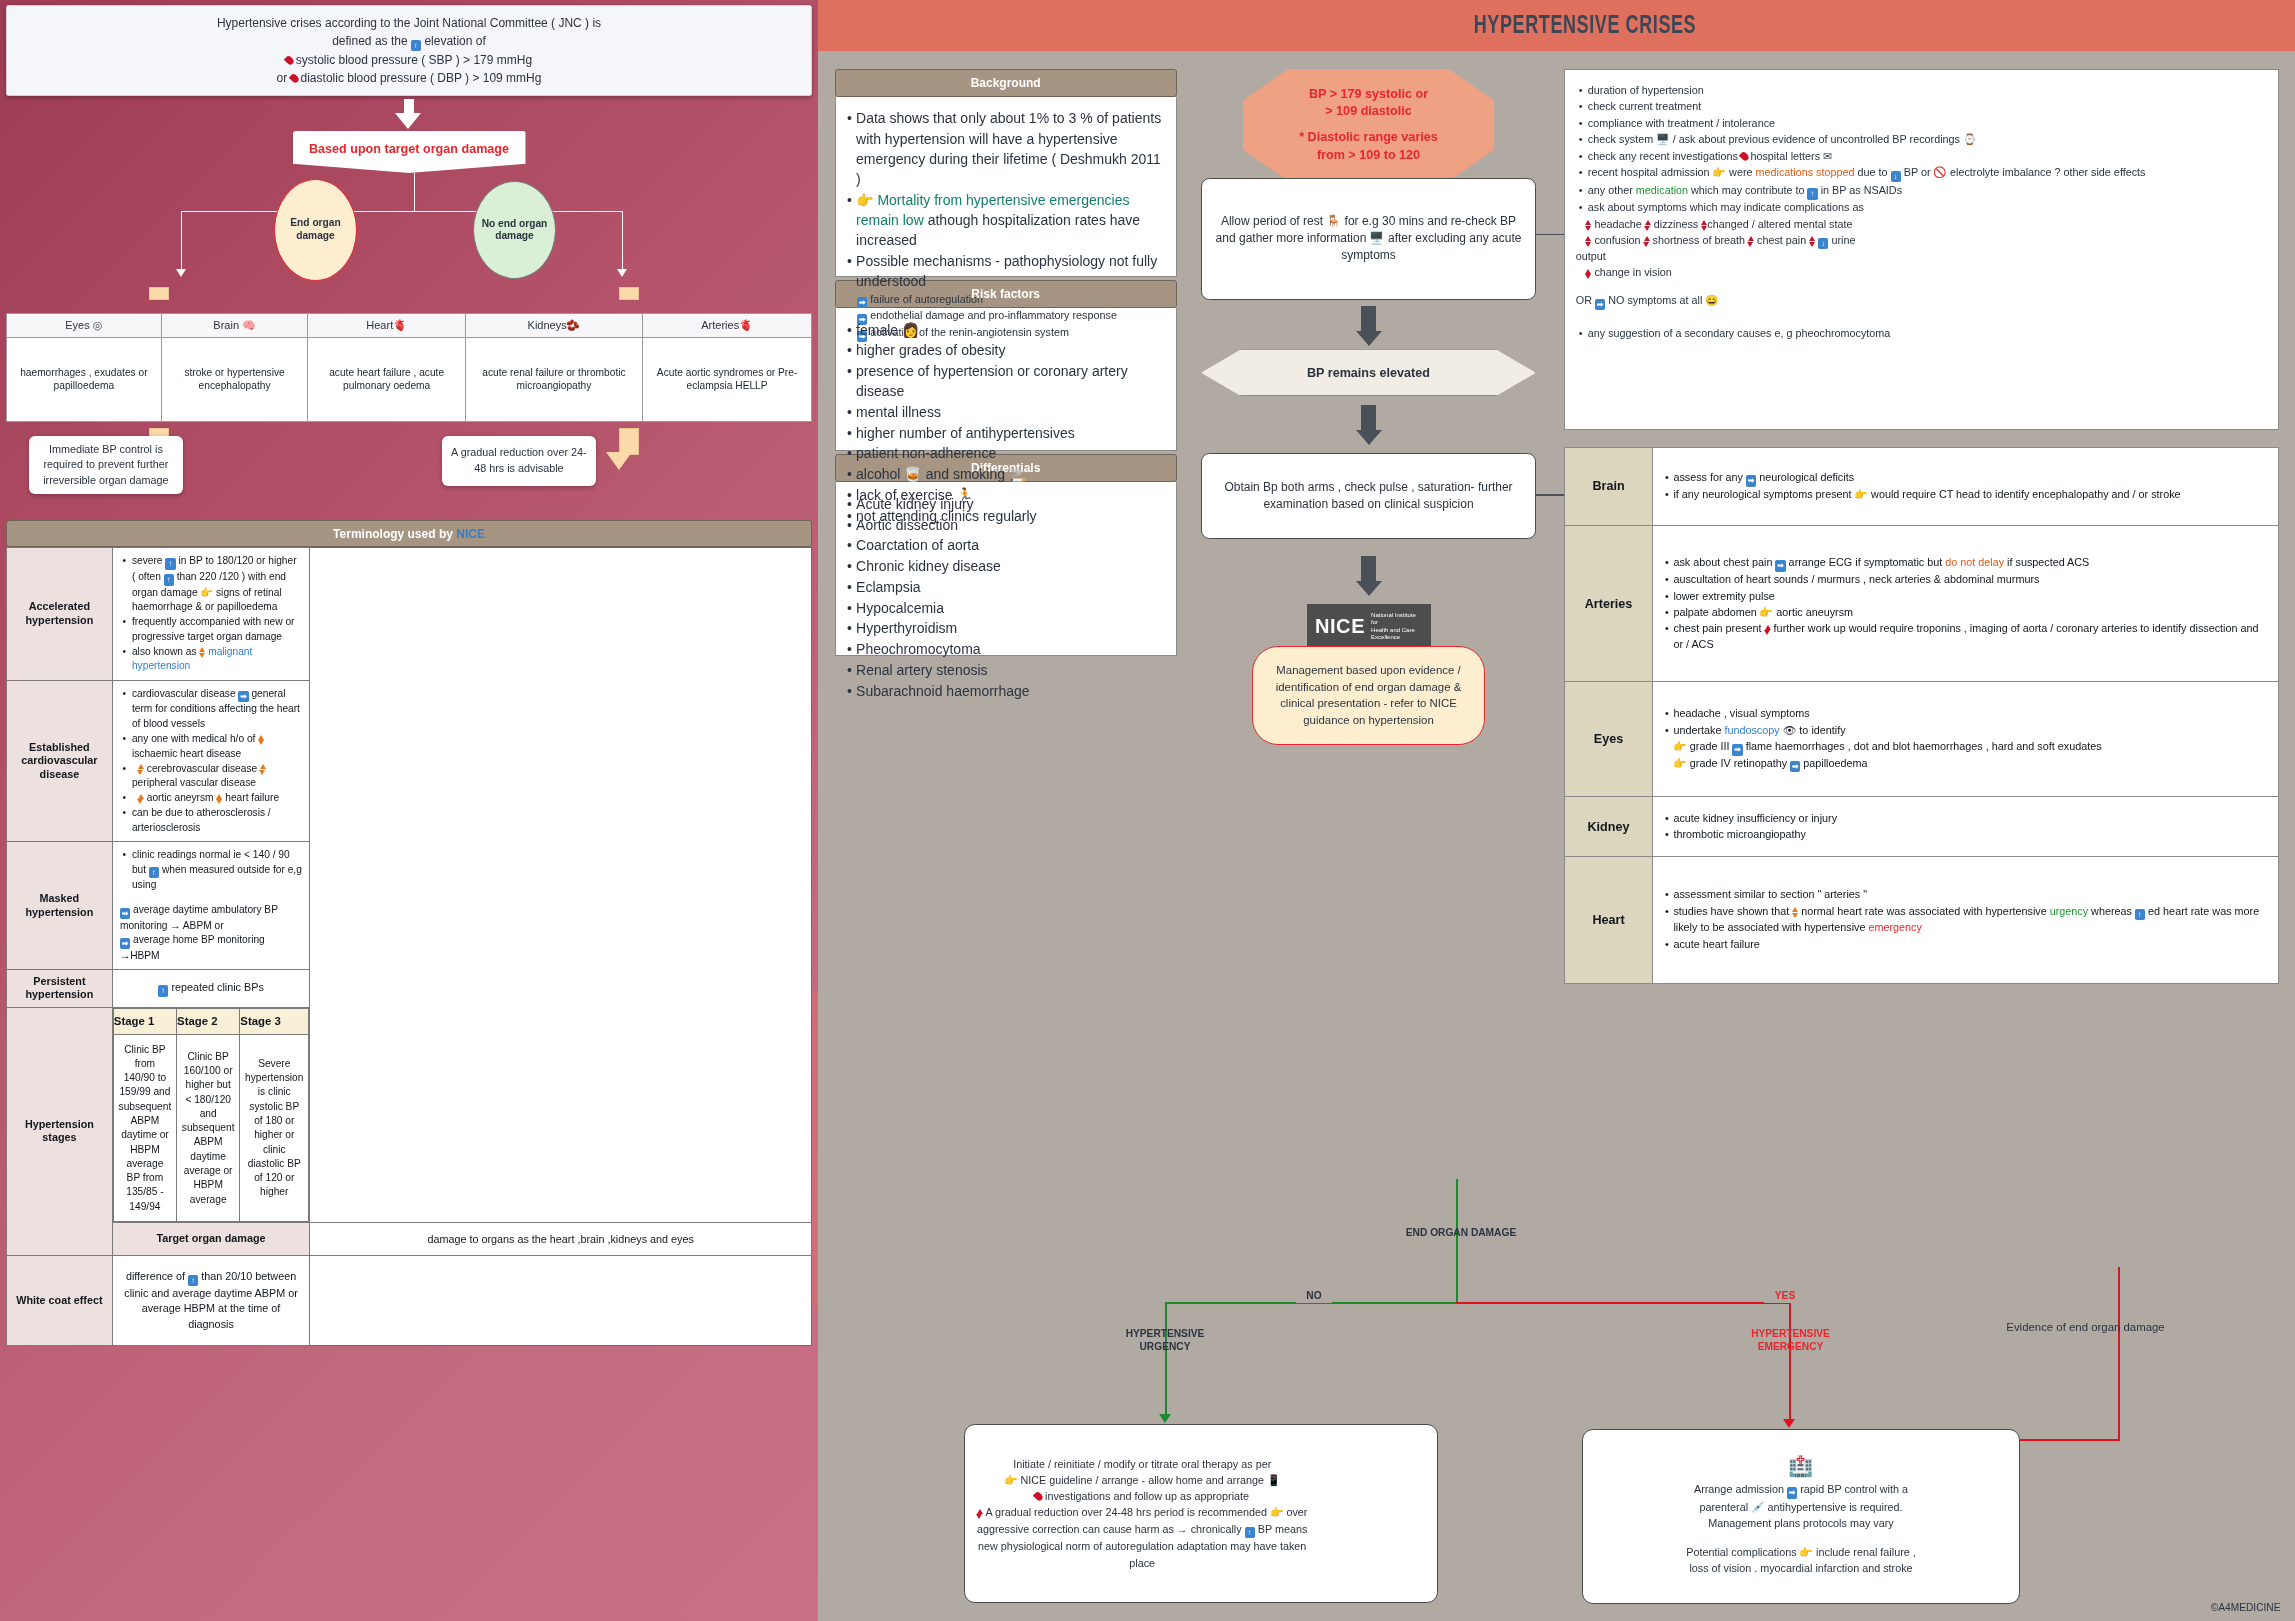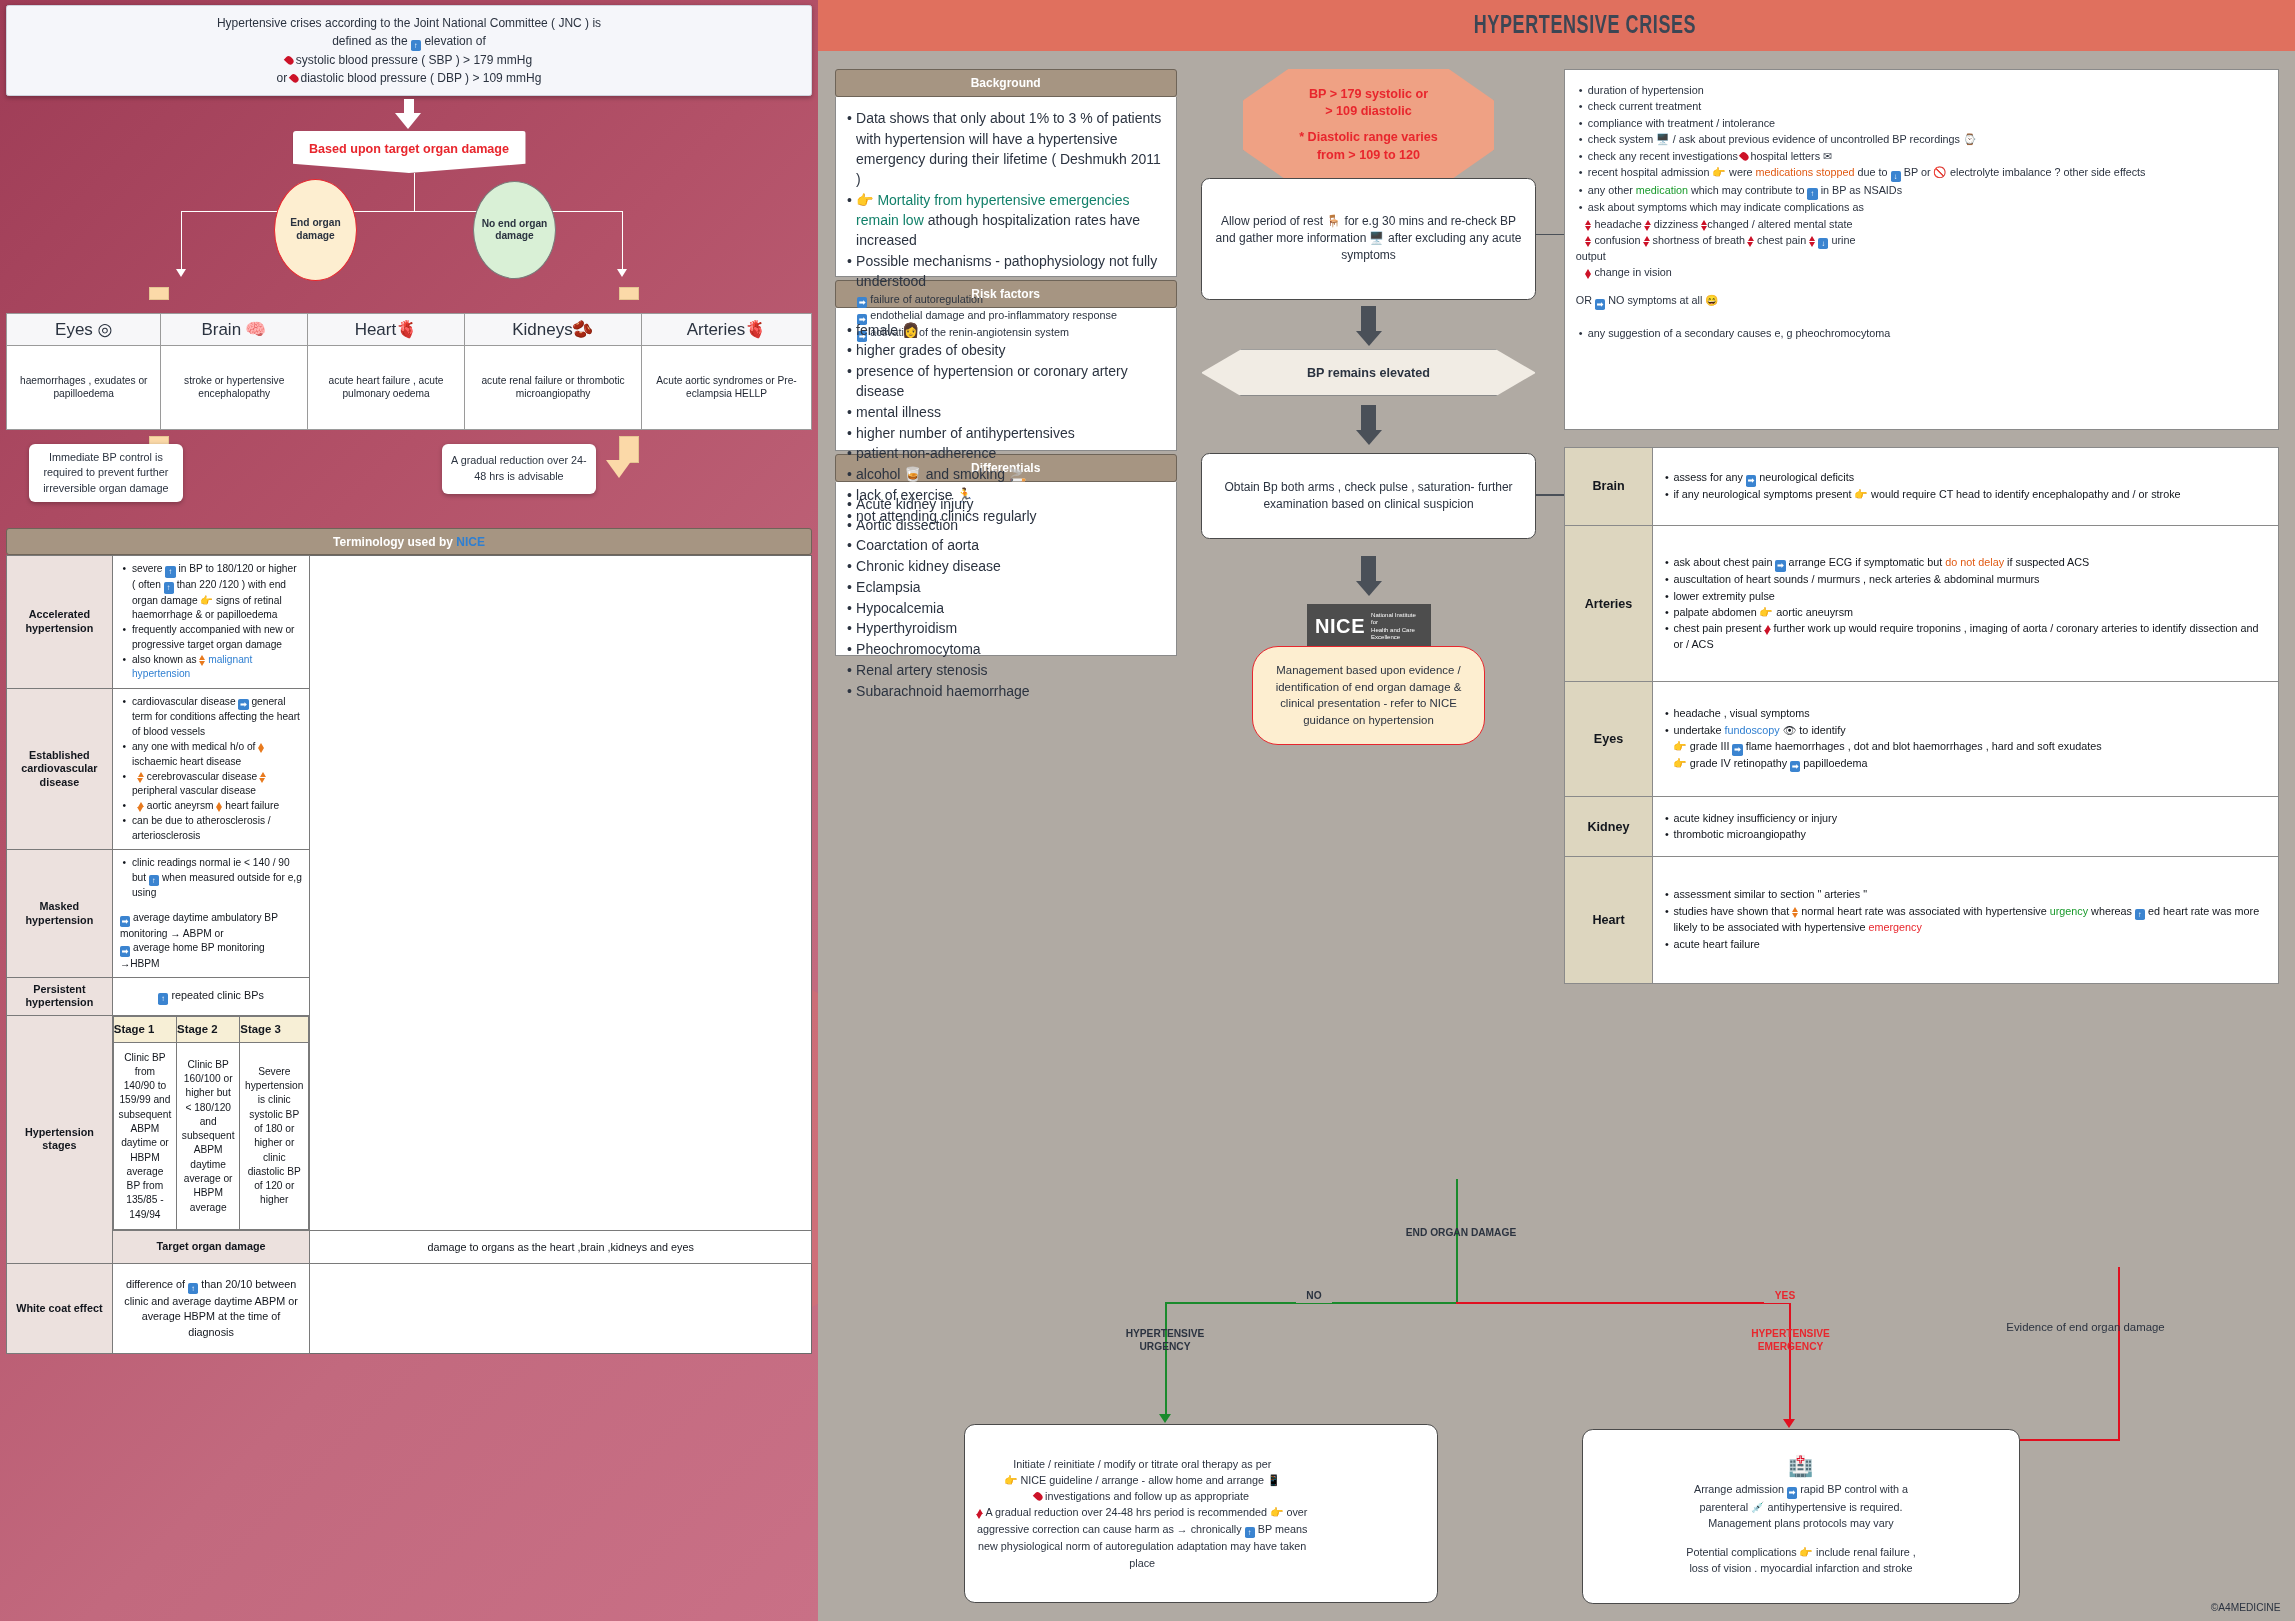--- a/index.html
+++ b/index.html
@@ -62,21 +62,21 @@
   .pill.u{left:470px;top:6px;width:287px;height:31px;background:#d9f0d6;border:1.2px solid #6e7a6e;color:#2b3340;font-weight:400;}
 
   .peach-arrow{position:absolute;width:18px;background:#fbd9a8;border:0.6px solid #e4c592;}
   .peach-head{position:absolute;width:0;height:0;border-left:13.7px solid transparent;border-right:13.7px solid transparent;border-top:18px solid #fbd9a8;}
 
   table.organs{
     width:100%;border-collapse:collapse;background:#fff;margin-top:15.5px;
     border:0.6px solid #8a8a8a;
   }
   table.organs th{
-    border:0.6px solid #9a9a9a;background:#f7f7f9;font-size:17px;font-weight:400;
+    border:0.6px solid #9a9a9a;background:#f7f7f9;font-size:11px;font-weight:400;
     color:#2b3340;padding:4.8px 1.2px;text-align:center;
   }
   table.organs td{
     border:0.6px solid #9a9a9a;font-size:10.2px;color:#1d2430;padding:6px 3.6px;
     text-align:center;vertical-align:middle;line-height:1.35;height:71px;
   }
 
   .res-row{position:relative;height:84px;margin-top:6px;}
   .res-box{
     position:absolute;background:#fff;border-radius:6px;padding:7.2px 8.4px;

